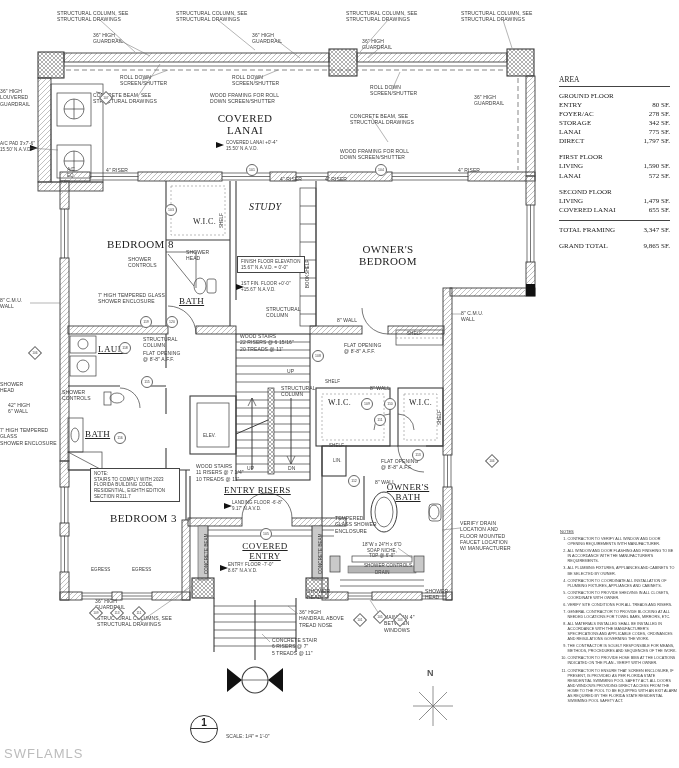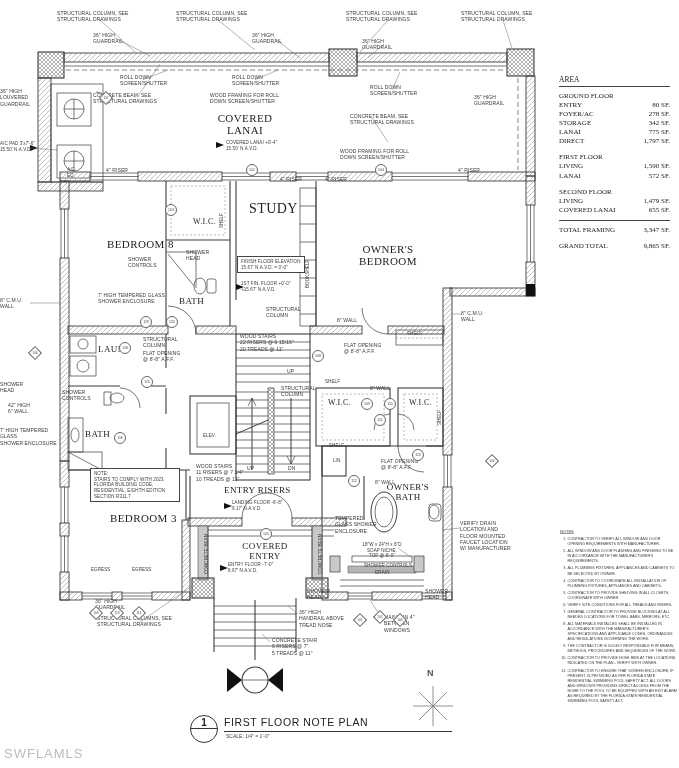--- a/index.html
+++ b/index.html
@@ -5,21 +5,21 @@
   html,body{margin:0;padding:0;background:#fff;}
   #page{position:relative;width:679px;height:768px;background:#fff;overflow:hidden;
         font-family:"Liberation Sans",sans-serif;color:#333;}
   #plan-svg{position:absolute;left:0;top:0;}
   
   .lbl{position:absolute;font:5px/1.25 "Liberation Sans",sans-serif;color:#3a3a3a;
        white-space:pre-line;letter-spacing:.1px;}
   .tiny{font-size:4.5px;}
   .room{position:absolute;font-family:"Liberation Serif",serif;color:#222;
         white-space:pre-line;text-align:center;letter-spacing:.4px;}
-  .r11{font-size:11px;} .r10{font-size:14px;} .r9{font-size:9px;} .r8{font-size:8px;}
+  .r11{font-size:11px;} .r10{font-size:10px;font-style:italic;} .r9{font-size:9px;text-decoration:underline;} .r8{font-size:8px;}
   .vert{transform:rotate(-90deg);transform-origin:left top;}
   .boxed{border:.8px solid #444;padding:2px 3px;background:#fff;}
   
   .tagc{position:absolute;width:10px;height:10px;border:.8px solid #666;border-radius:50%;
         font:3.5px/10px "Liberation Sans",sans-serif;text-align:center;color:#444;background:#fff;}
   .tagd{position:absolute;width:8px;height:8px;border:.8px solid #666;transform:rotate(45deg);background:#fff;}
   .tagd span{display:block;width:8px;height:8px;transform:rotate(-45deg);
         font:3.2px/8px "Liberation Sans",sans-serif;text-align:center;color:#444;}
   
   .area{position:absolute;left:559px;top:75px;width:111px;
@@ -508,19 +508,18 @@
       <li>CONTRACTOR TO ENSURE THAT SCREEN ENCLOSURE, IF PRESENT, IS PROVIDED AS PER FLORIDA STATE RESIDENTIAL SWIMMING POOL SAFETY ACT. ALL DOORS AND WINDOWS PROVIDING DIRECT ACCESS FROM THE HOME TO THE POOL TO BE EQUIPPED WITH AN EXIT ALARM AS REQUIRED BY THE FLORIDA STATE RESIDENTIAL SWIMMING POOL SAFETY ACT.</li>
     </ol>
   </div>
 </div>
 
 <div class="tblock">
   <div class="tb-circle">
     <div class="num">1</div>
     <div class="mid"></div>
   </div>
-  <div class="tb-title">FIRST FLOOR NOTE PLAN</div>
   <div class="tb-scale">SCALE: 1/4" = 1'-0"</div>
 </div>
 
 <div class="watermark">SWFLAMLS</div>
 
 </div>
 
 </body></html>

